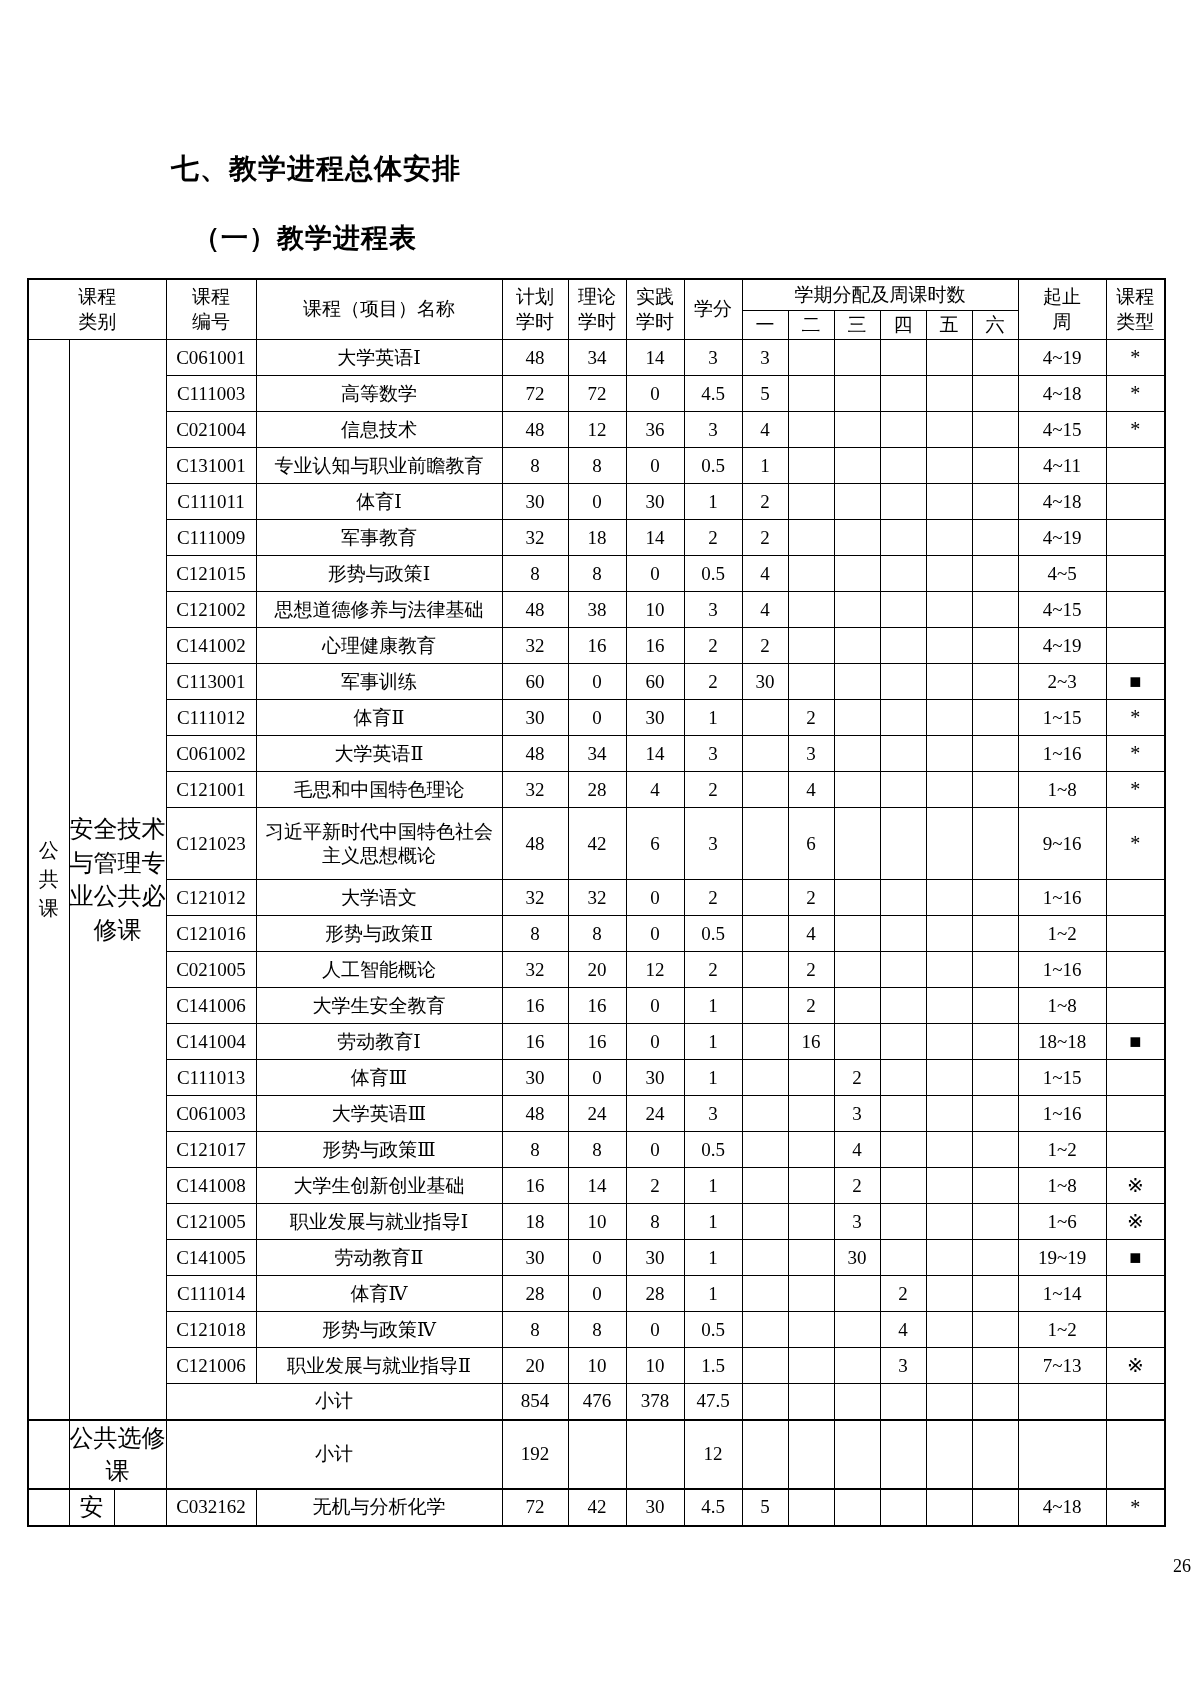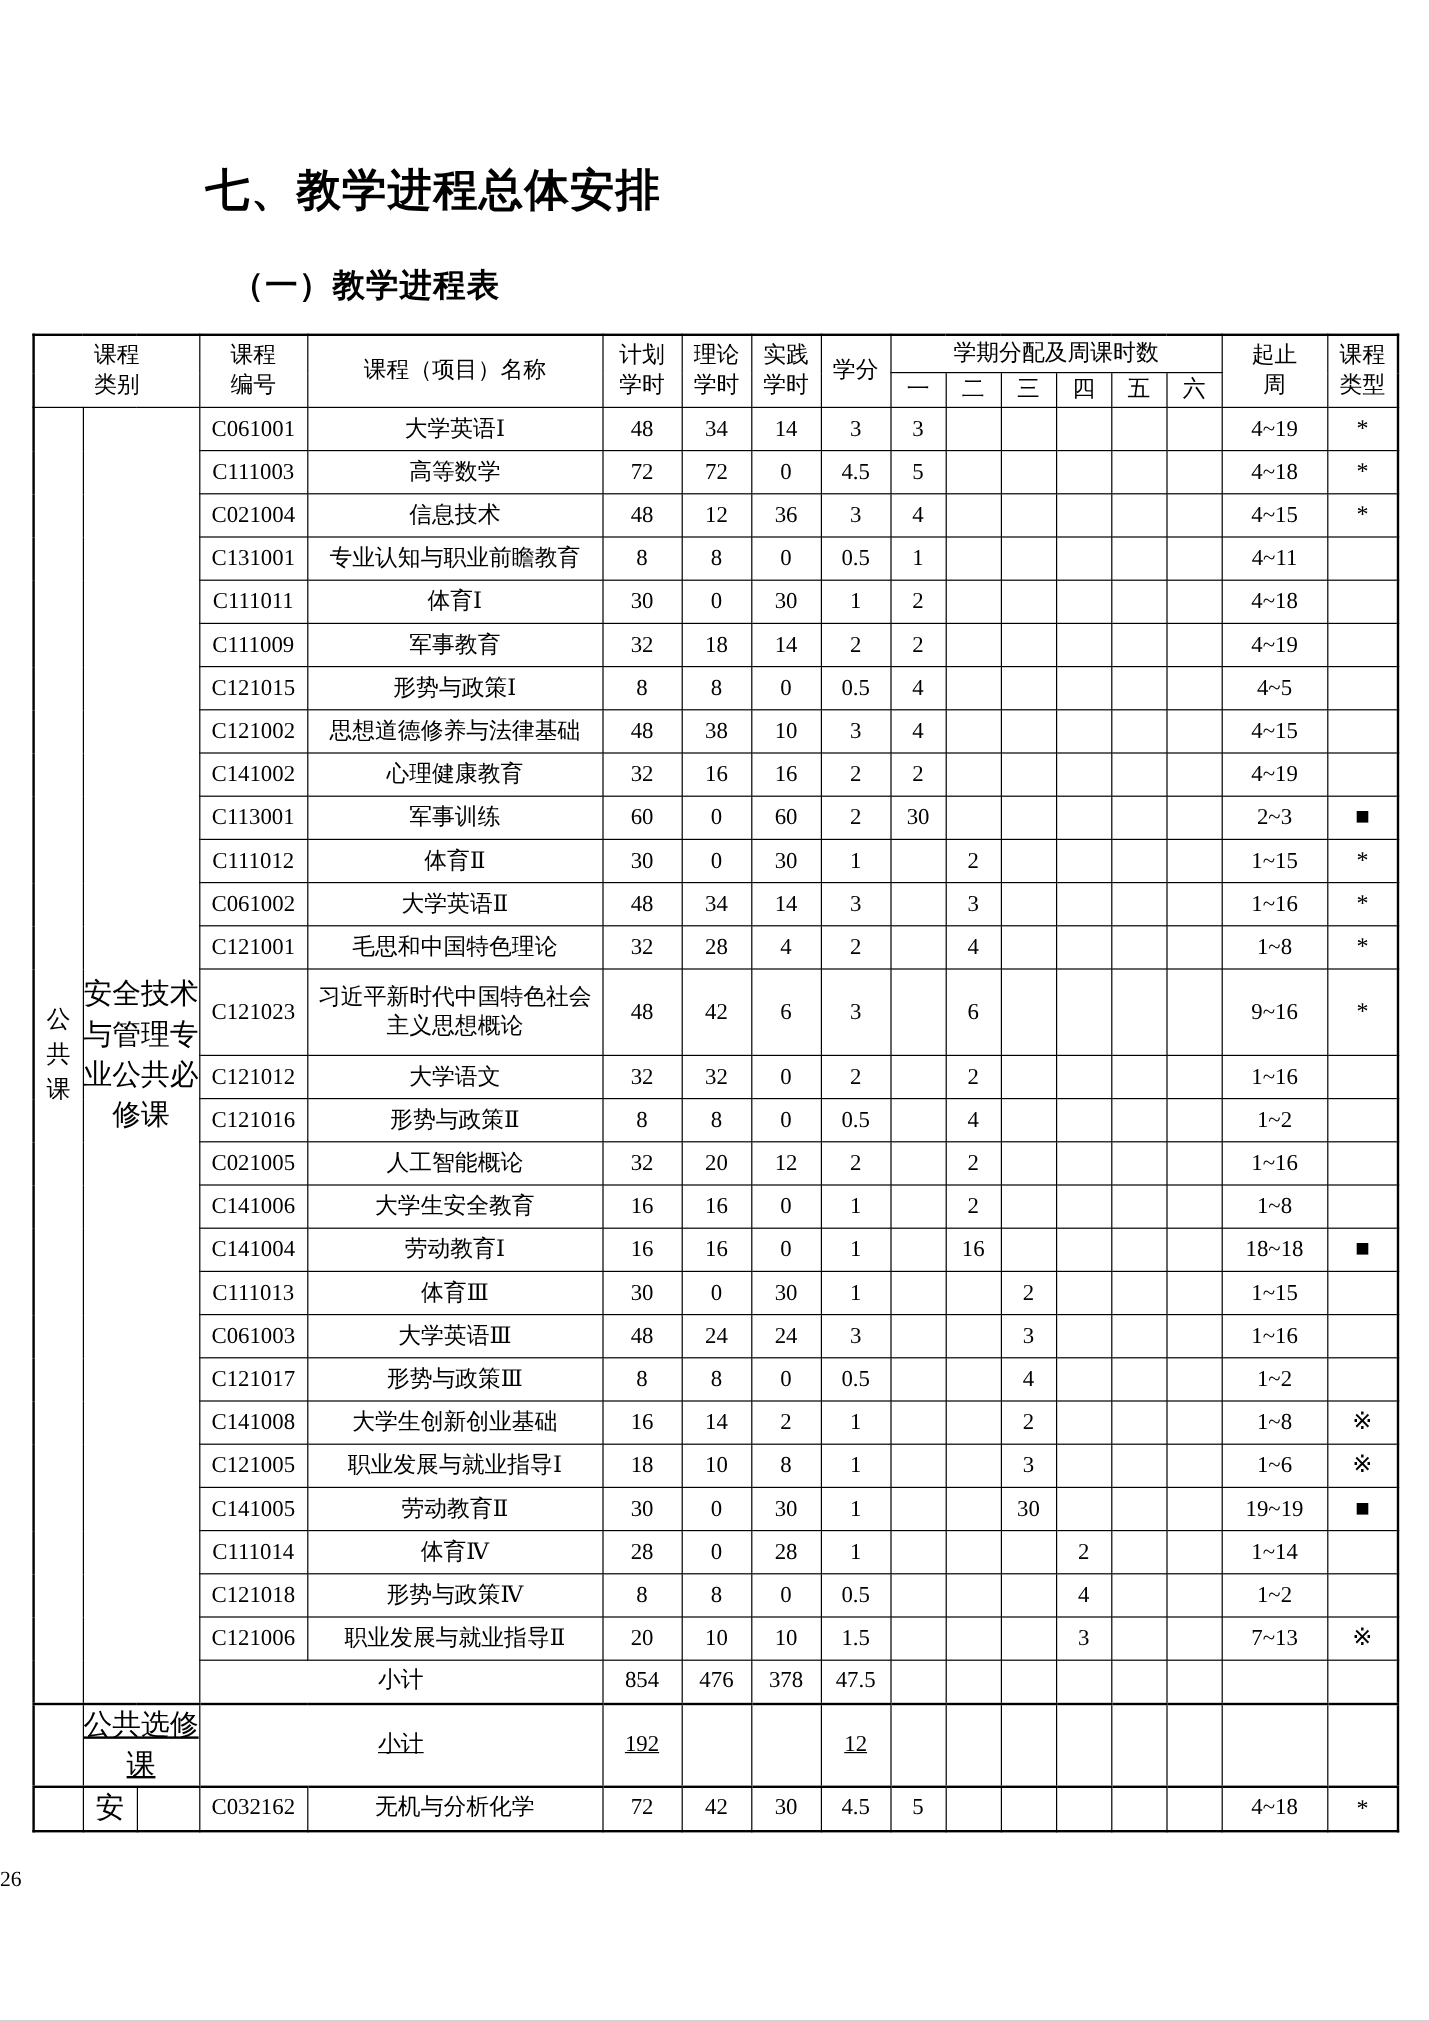--- a/index.html
+++ b/index.html
@@ -2,23 +2,23 @@
 <html><head>
 <meta charset="utf-8">
 <style>
   html,body{margin:0;padding:0;background:#888;}
   .page{
     position:relative;width:1191px;height:1684px;background:#ffffff;
     margin:0 auto;overflow:hidden;color:#000;
     font-family:"Liberation Serif","DejaVu Serif","DejaVu Sans",serif;
   }
   .doc-title{
-    position:absolute;left:171px;top:134px;margin:0;
+    position:absolute;left:171px;top:150px;margin:0;
     font-family:"Liberation Sans","DejaVu Sans",sans-serif;
-    font-size:37px;font-weight:bold;letter-spacing:1px;white-space:nowrap;
+    font-size:28px;font-weight:bold;letter-spacing:1px;white-space:nowrap;
   }
   .doc-subtitle{
     position:absolute;left:177px;top:204px;margin:16px;
     font-family:"Liberation Sans","DejaVu Sans",sans-serif;
     font-size:27px;font-weight:bold;letter-spacing:1px;white-space:nowrap;
   }
   table.sched{
     position:absolute;left:27px;top:278px;width:1137px;
     border-collapse:collapse;table-layout:fixed;
     font-size:19px;line-height:1.25;
@@ -34,39 +34,39 @@
   }
   thead tr.h1 th{height:30px;}
   thead tr.h2 th{height:28px;}
   thead th.sem-num{
     font-family:"Liberation Serif","DejaVu Serif",serif;font-weight:normal;
   }
   thead{border-bottom:1.5px solid #000;}
   tr.course{height:36px;}
   tr.course.tall{height:72px;padding-left:11px;}
   tr.subtotal-row{height:36px;}
-  tr.elective-row{height:54px;text-decoration:underline;}
+  tr.elective-row{height:54px;}
   tr.elective-row td{border-top:2.5px solid #000;}
   tr.next-row{height:37px;}
   tr.next-row td{border-top:2.5px solid #000;}
   td.code{text-align:left;padding-left:7px;}
   td.name{text-align:left;padding-left:9px;padding-right:4px;}
   td.label-left{text-align:left;padding-left:9px;}
   td.cat-a{
     font-family:"Liberation Sans","DejaVu Sans",sans-serif;
     font-weight:bold;font-size:20px;white-space:pre-line;line-height:1.45;
   }
   td.cat-b{
     font-family:"Liberation Sans","DejaVu Sans",sans-serif;
     font-weight:bold;font-size:24px;line-height:1.4;
     padding:0 4px;
   }
   td.type{font-size:20px;}
   .page-number{
-    position:absolute;left:0;top:1556px;width:100%;text-align:left;
+    position:absolute;left:0;top:1556px;width:100%;text-align:right;
     font-size:18px;
   }
 </style>
 </head>
 <body>
 
 <div class="page">
 
   <h1 class="doc-title">七、教学进程总体安排</h1>
   <h2 class="doc-subtitle">（一）教学进程表</h2>

